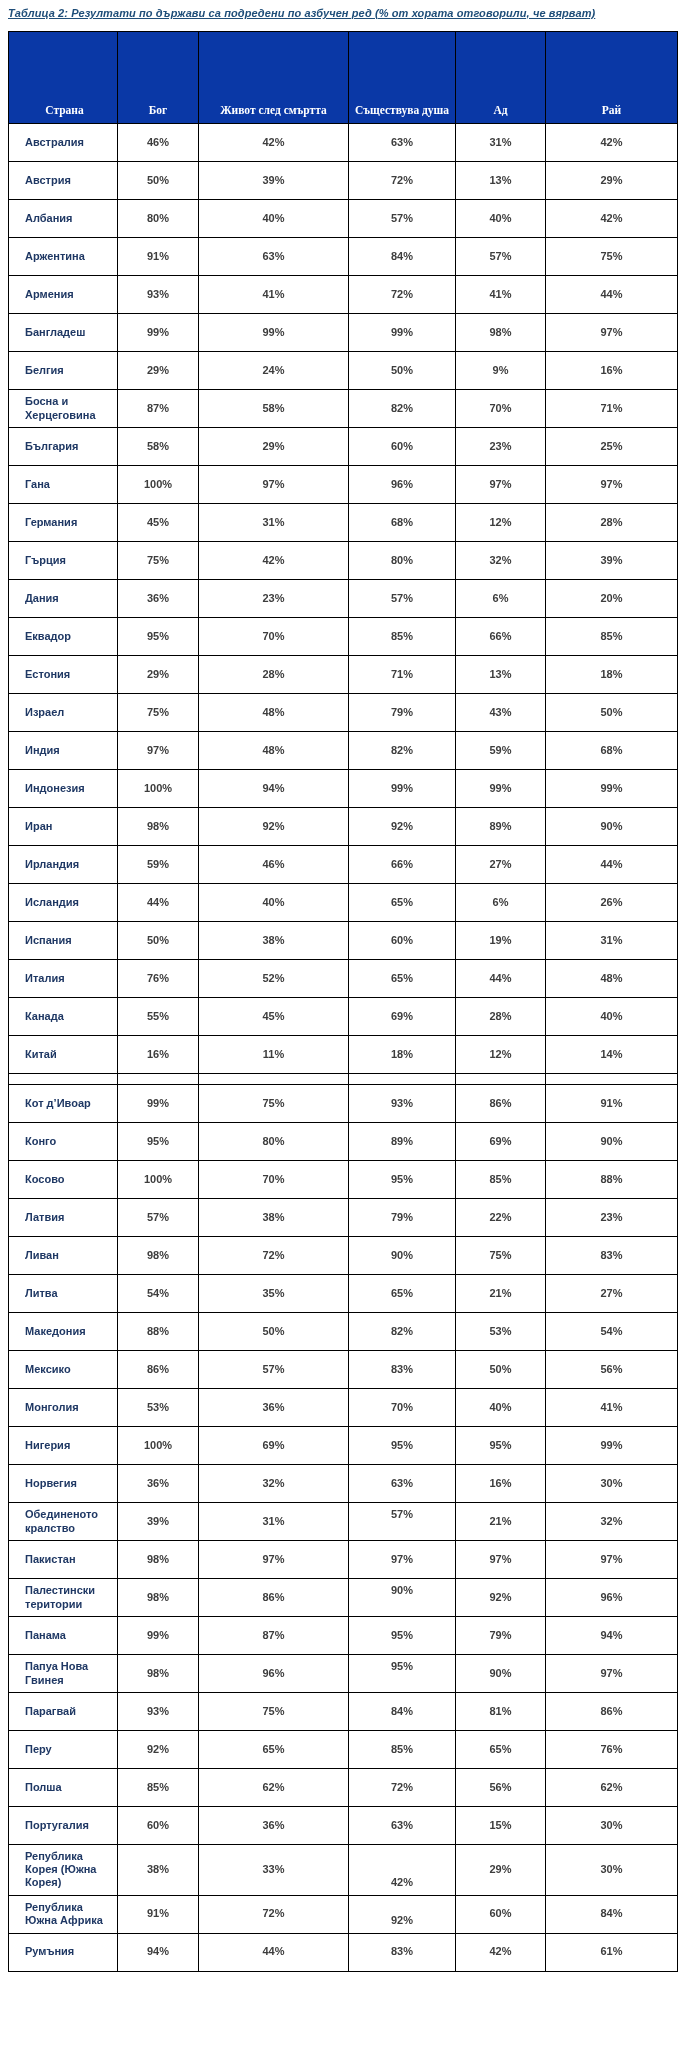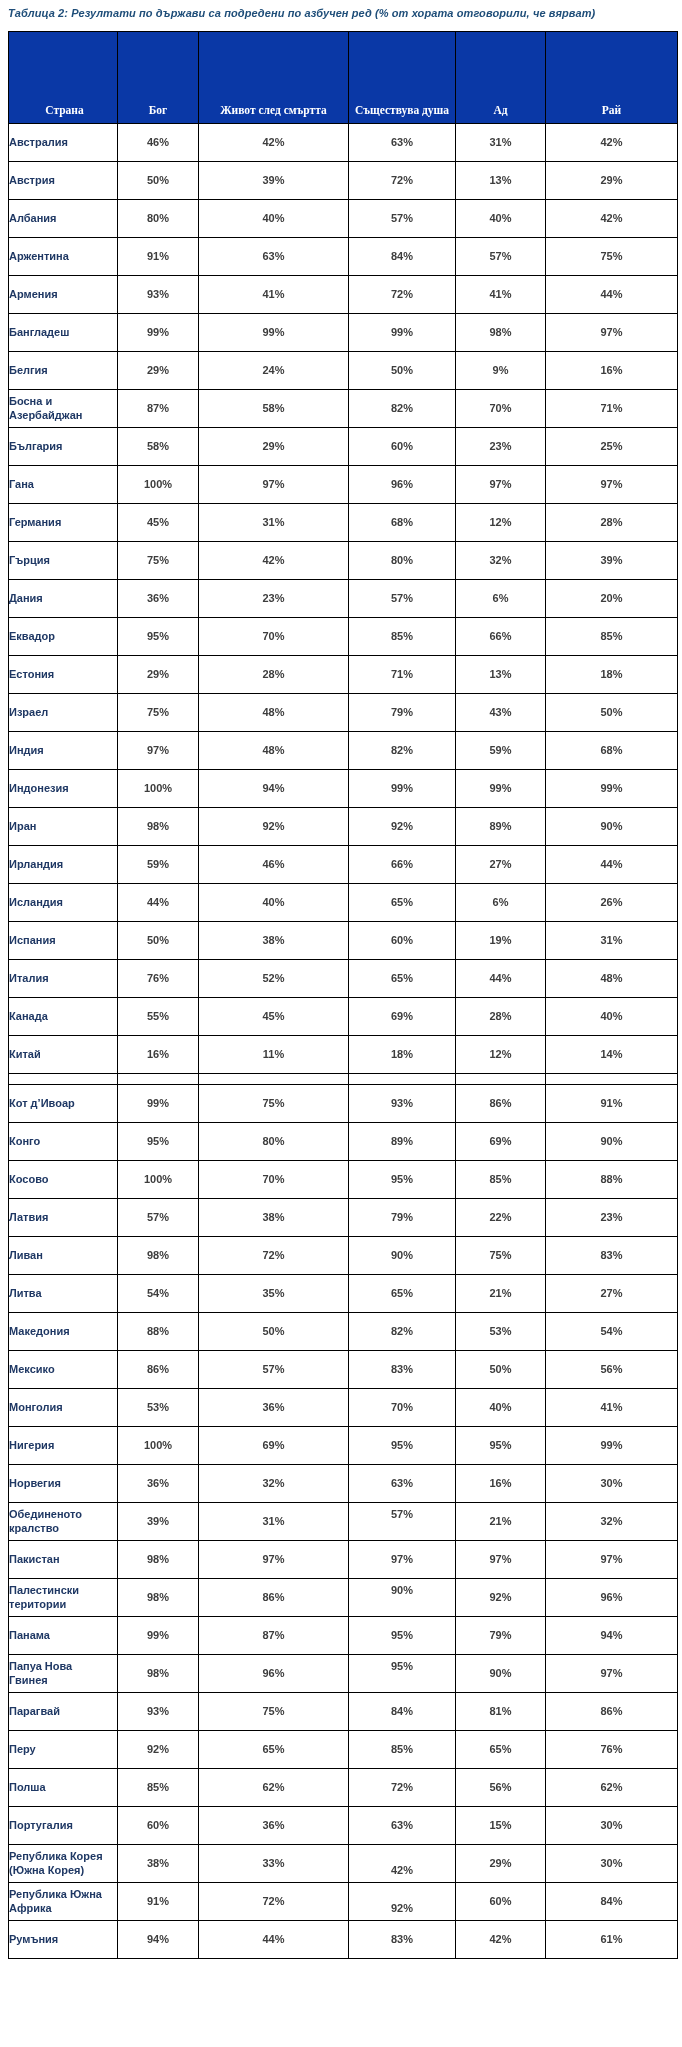--- a/index.html
+++ b/index.html
@@ -13,20 +13,21 @@
   html,body{margin:0;padding:0;background:#ffffff;}
   body{width:682px;font-family:"Liberation Sans",sans-serif;}
   .page{padding:7px 4px 10px 8px;}
   .title{
     font-size:11px;
     font-weight:bold;
     font-style:italic;
     color:var(--title-text);
     margin:0 0 12px 0;
     letter-spacing:0.1px;
+    text-decoration:underline;
   }
   table.results{
     border-collapse:collapse;
     table-layout:fixed;
     width:669px;
   }
   table.results th, table.results td{
     border:1px solid var(--border);
     overflow:hidden;
   }
@@ -49,21 +50,21 @@
     font-weight:bold;
     text-align:center;
     vertical-align:middle;
     color:var(--value-text);
     padding:5px 2px;
     line-height:1.2;
   }
   td.country{
     text-align:left;
     color:var(--country-text);
-    padding-left:0;
+    padding-left:16px;
     padding-right:4px;
   }
   tr.spacer td{height:10px;padding:0;font-size:2px;line-height:1;}
 </style>
 </head>
 <body>
 
 <div class="page">
   <p class="title">Таблица 2: Резултати по държави са подредени по азбучен ред (% от хората отговорили, че вярват)</p>
 
@@ -137,21 +138,21 @@
         </tr>
         <tr>
           <td class="country">Белгия</td>
           <td>29%</td>
           <td>24%</td>
           <td>50%</td>
           <td>9%</td>
           <td>16%</td>
         </tr>
         <tr>
-          <td class="country">Босна и Азербайджан</td>
+          <td class="country">Босна и Херцеговина</td>
           <td>87%</td>
           <td>58%</td>
           <td>82%</td>
           <td>70%</td>
           <td>71%</td>
         </tr>
         <tr>
           <td class="country">България</td>
           <td>58%</td>
           <td>29%</td>

